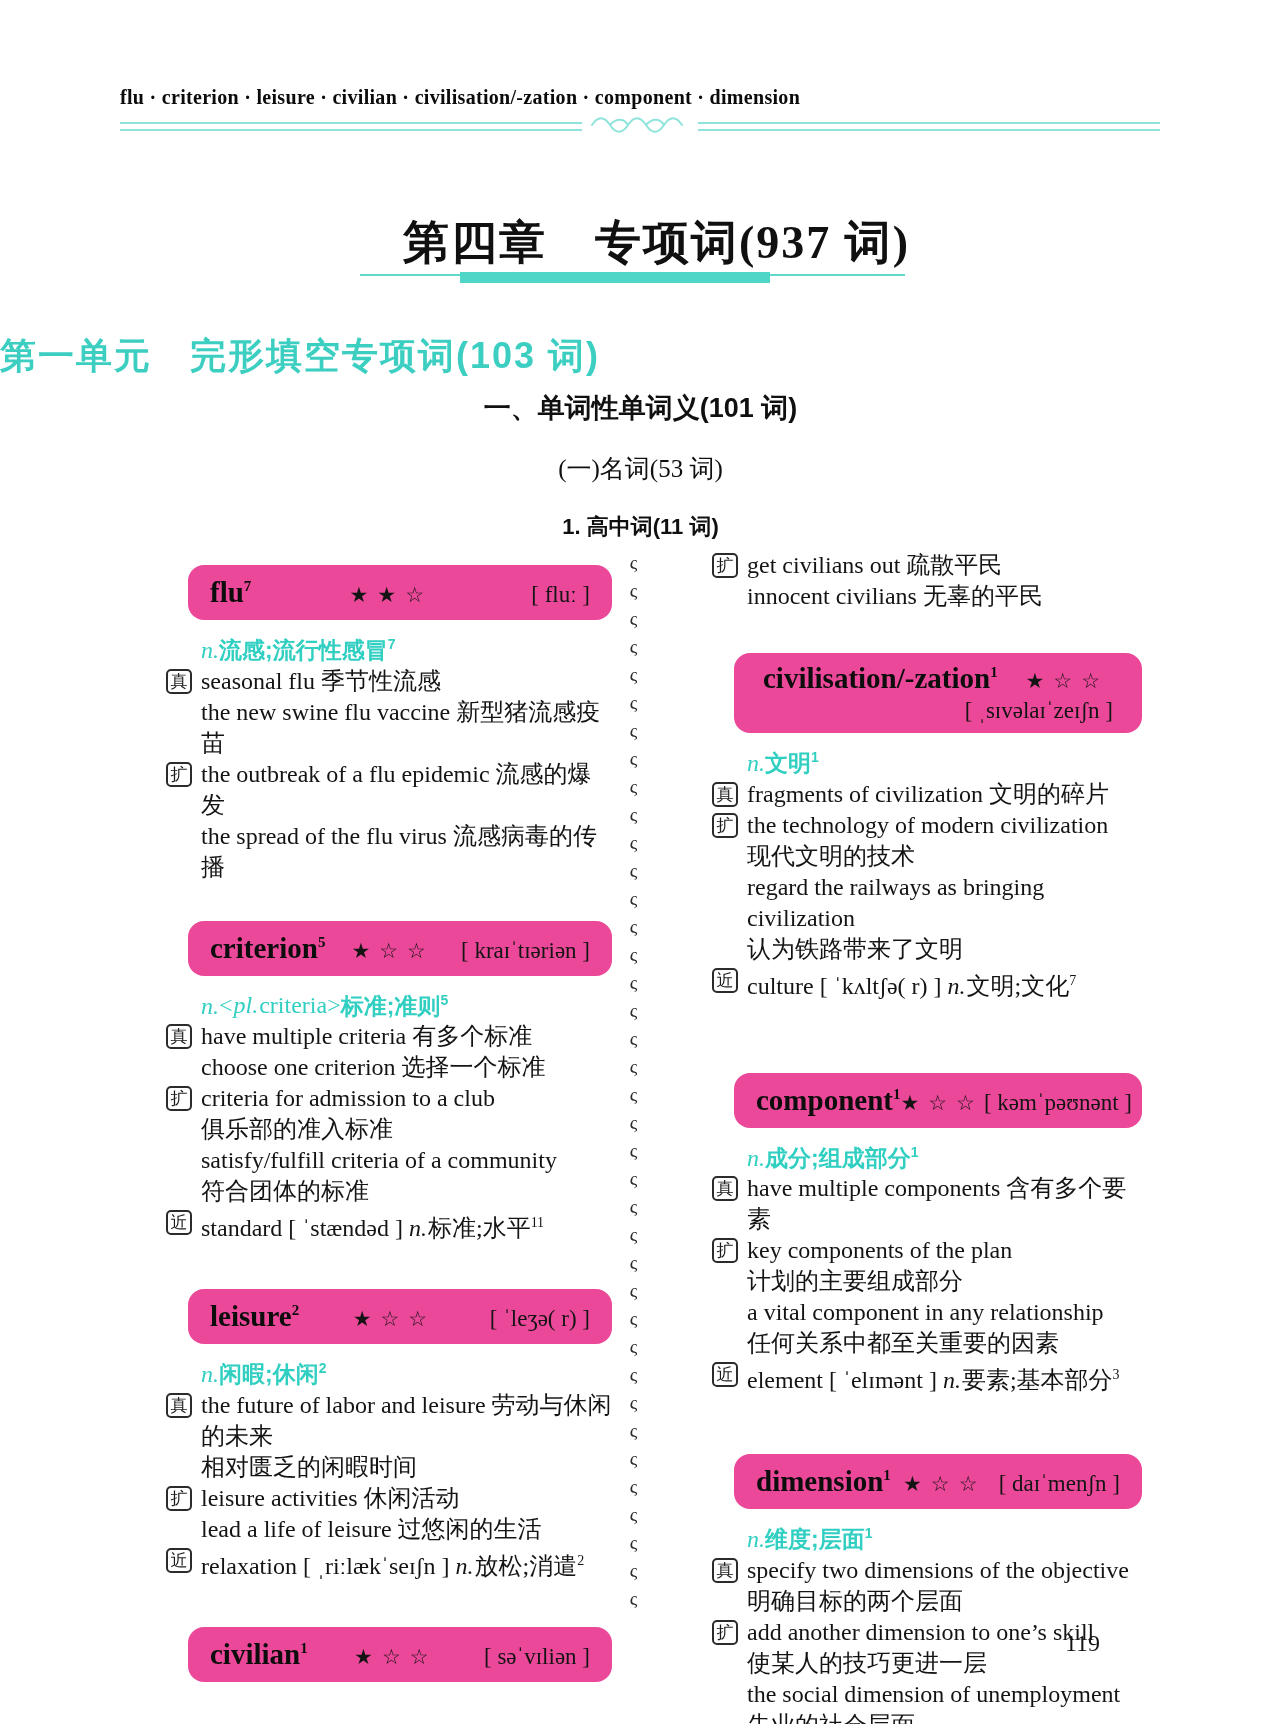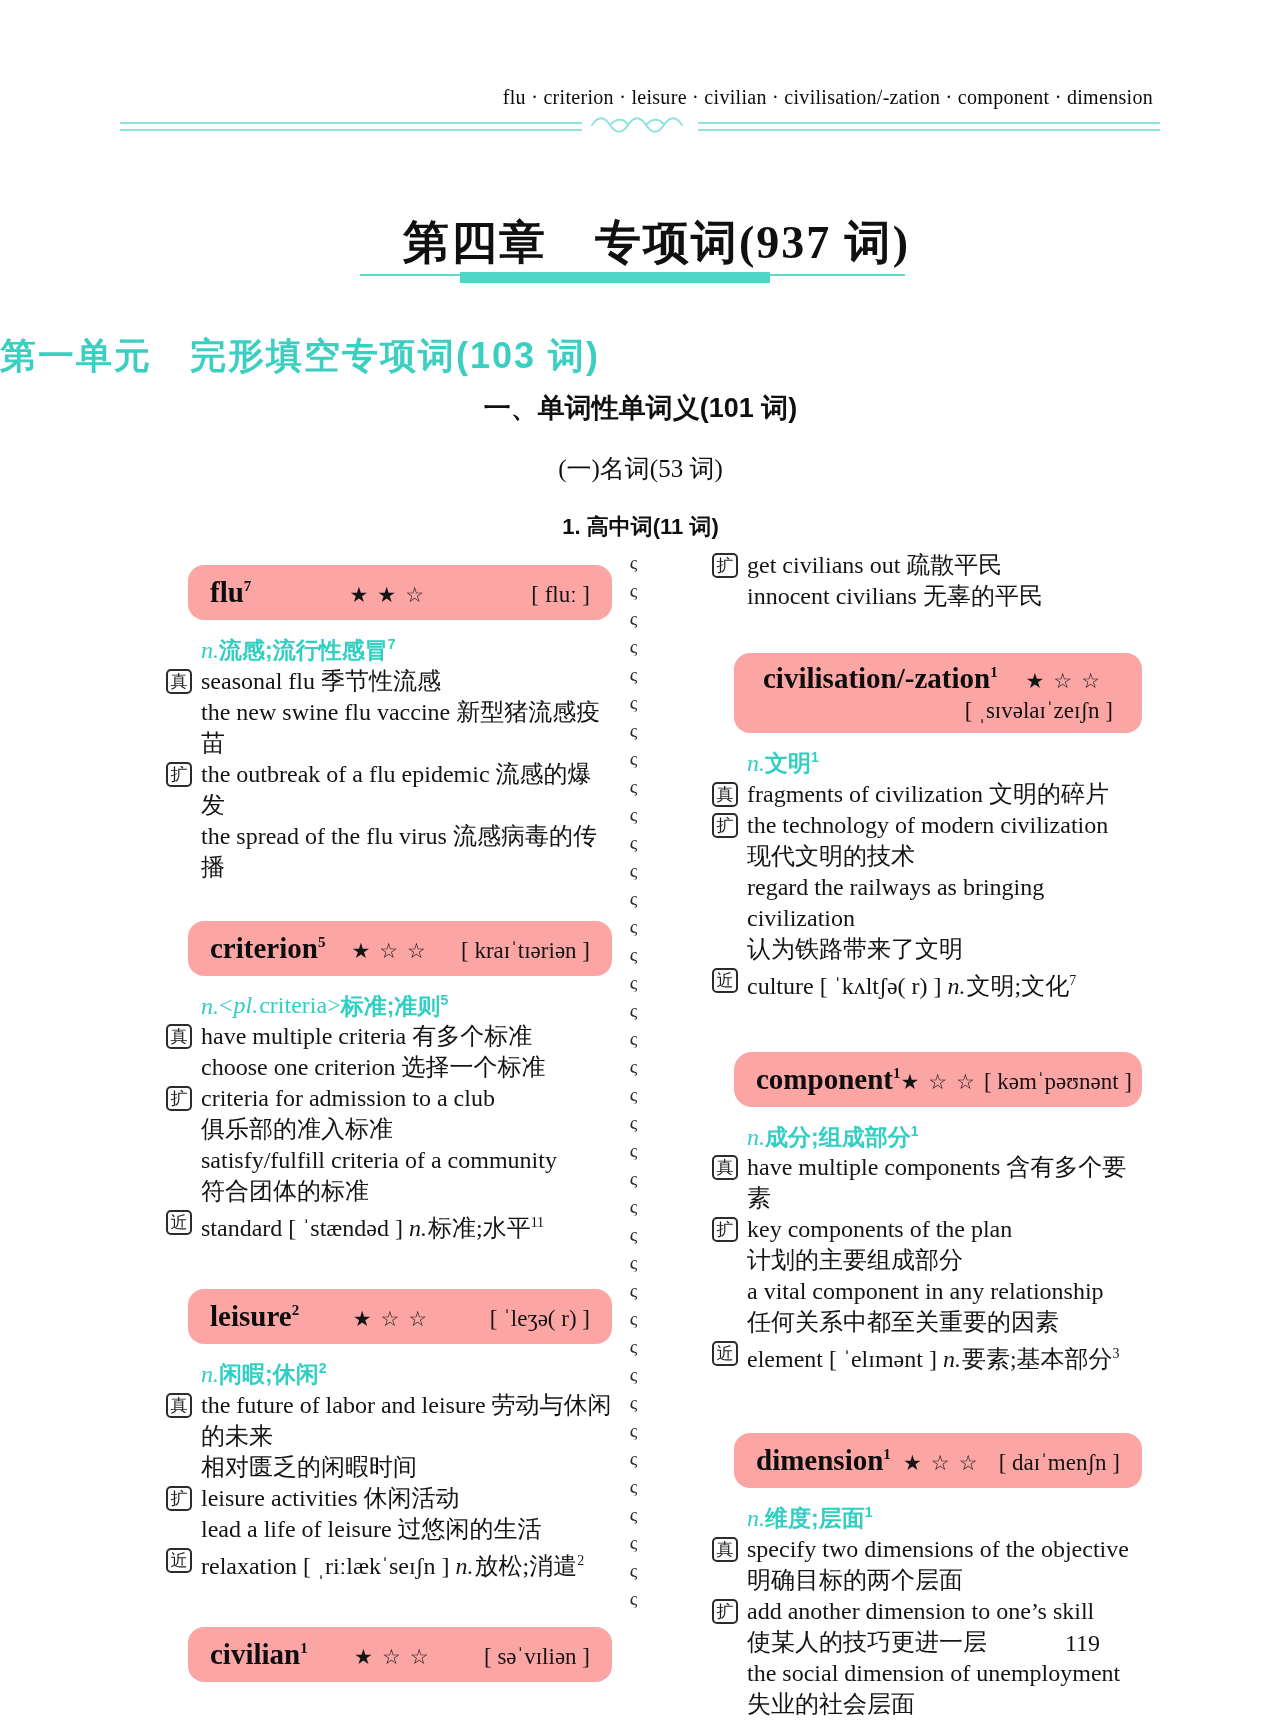--- a/index.html
+++ b/index.html
@@ -5,21 +5,21 @@
   html,body { margin:0; padding:0; }
   body {
     width:1281px; height:1724px; position:relative;
     background:#ffffff; overflow:hidden;
     font-family:"Liberation Serif", serif;
     color:#141414;
   }
   
   .index-words {
     position:absolute; top:86px; left:120px; right:128px;
-    text-align:right; font-weight:normal; font-size:20px; color:#0b0b0b;
+    font-weight:bold; font-size:20px; color:#0b0b0b;
     letter-spacing:0.3px;
   }
   .header-rule {
     position:absolute; top:122px; left:120px; width:1040px; height:5px;
     border-top:2px solid #8ee4da; border-bottom:2px solid #8ee4da;
   }
   .header-rule .ornament {
     position:absolute; left:50%; top:-10px; transform:translateX(-50%);
     background:#ffffff; padding:0 6px; line-height:0;
   }
@@ -61,21 +61,21 @@
   .col-left  { left:166px; width:446px; }
   .col-right { left:712px; width:430px; }
   .divider {
     position:absolute; left:622px; top:552px; height:1068px; width:22px;
     writing-mode:vertical-rl; text-orientation:upright;
     font-size:19px; letter-spacing:7px; color:#2a2a2a; line-height:22px;
     overflow:hidden; text-align:left;
   }
   
   .head-box {
-    margin-left:22px; background:#fca5a5; border-radius:16px;
+    margin-left:22px; background:#ec4899; border-radius:16px;
     padding:11px 22px; display:flex; align-items:baseline;
   }
   .word { font-size:29px; font-weight:bold; color:#0d0d0d; white-space:nowrap; }
   .word sup { font-size:15px; font-weight:bold; }
   .stars { flex:1; text-align:center; font-size:21px; letter-spacing:9px; color:#141414; white-space:nowrap; }
   .phon  { font-size:23px; white-space:nowrap; color:#141414; }
   .head-box.two-row { display:block; padding:9px 29px; }
   .two-row .row1 { display:flex; align-items:baseline; justify-content:space-between; }
   .two-row .row1 .stars { flex:0 0 auto; margin-right:4px; }
   .two-row .row2 { text-align:right; margin-top:3px; }
@@ -93,21 +93,21 @@
     border:2px solid #2b2b2b; border-radius:5px; box-sizing:border-box;
     font-family:"Liberation Sans", sans-serif; font-size:17px; line-height:21px;
     text-align:center; color:#1a1a1a;
   }
   .ex-line .tag.none { border-color:transparent; }
   .ex-line .txt { flex:1; }
   .ex-line .txt i { margin-right:1px; }
   .m-ent { margin-top:38px; }
   .m-ent-lg { margin-top:45px; }
   .m-civz { margin-top:41px; }
-  .m-comp { margin-top:50px;border-radius:18px; }
+  .m-comp { margin-top:71px; }
   .m-dim  { margin-top:58px; }
   .m-cont { margin-top:0; }
   
   .page-num { position:absolute; left:0; top:1630px; width:1100px; text-align:right; font-size:24px; color:#141414; }
 </style>
 </head>
 <body>
 
 <div>
 

